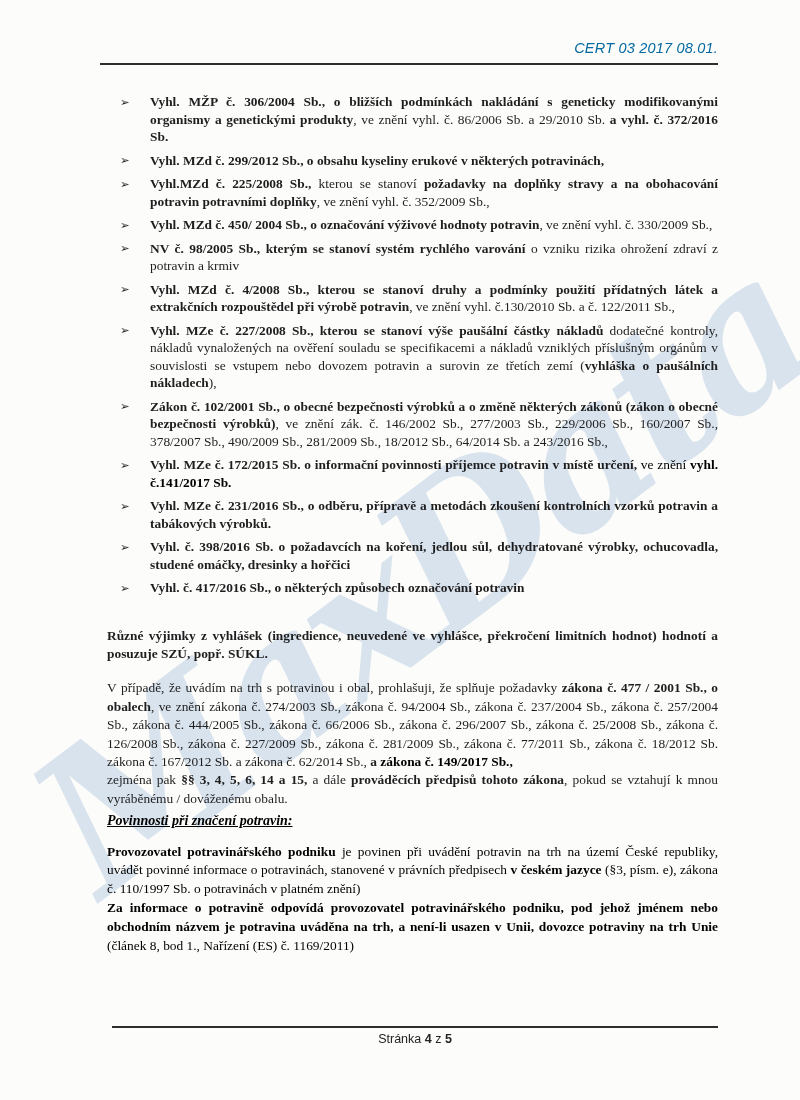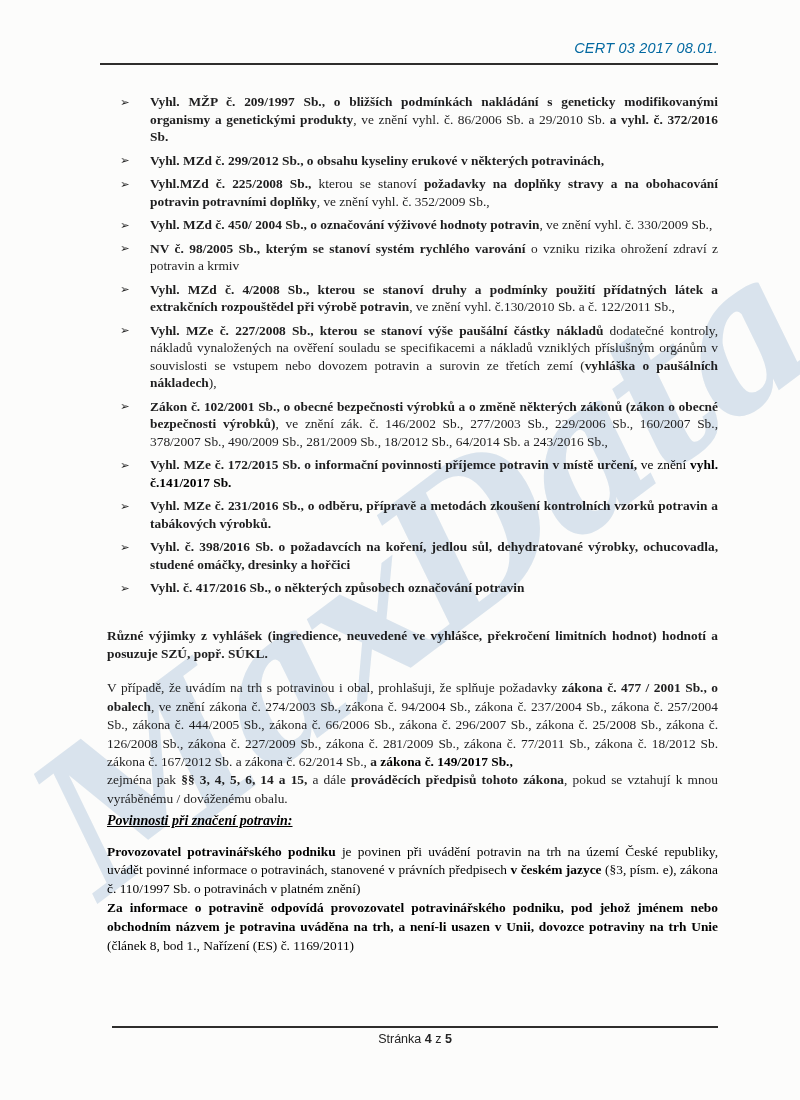--- a/index.html
+++ b/index.html
@@ -76,21 +76,21 @@
   <div class="content">
 
     <div class="header-row">
       <span>CERT 03 2017 08.01.</span>
     </div>
     <div class="rule"></div>
 
     <div class="list">
       <div class="li">
         <span class="bullet">➢</span>
-        <span><span class="b">Vyhl. MŽP č. 209/1997 Sb., o bližších podmínkách nakládání s geneticky modifikovanými organismy a genetickými produkty</span><span>, ve znění vyhl. č. 86/2006 Sb. a 29/2010 Sb. </span><span class="b">a vyhl. č. 372/2016 Sb.</span></span>
+        <span><span class="b">Vyhl. MŽP č. 306/2004 Sb., o bližších podmínkách nakládání s geneticky modifikovanými organismy a genetickými produkty</span><span>, ve znění vyhl. č. 86/2006 Sb. a 29/2010 Sb. </span><span class="b">a vyhl. č. 372/2016 Sb.</span></span>
       </div>
       <div class="li">
         <span class="bullet">➢</span>
         <span><span class="b">Vyhl. MZd č. 299/2012 Sb., o obsahu kyseliny erukové v některých potravinách,</span></span>
       </div>
       <div class="li">
         <span class="bullet">➢</span>
         <span><span class="b">Vyhl.MZd č. 225/2008 Sb.,</span><span> kterou se stanoví </span><span class="b">požadavky na doplňky stravy a na obohacování potravin potravními doplňky</span><span>, ve znění vyhl. č. 352/2009 Sb.,</span></span>
       </div>
       <div class="li">

